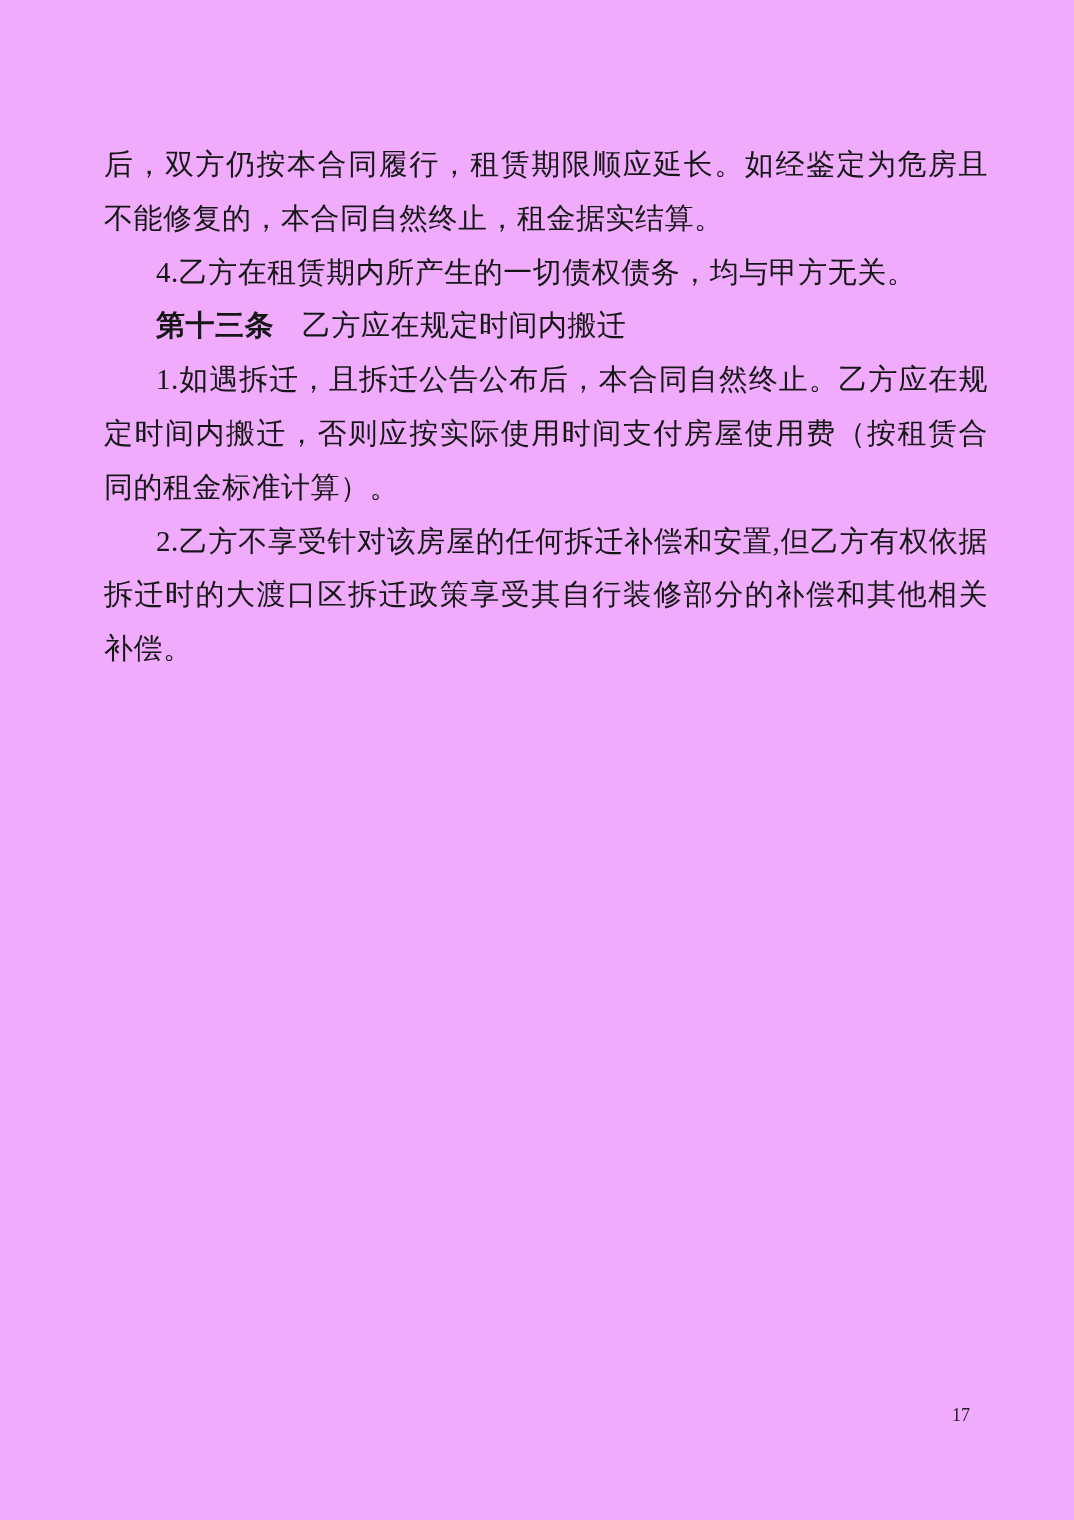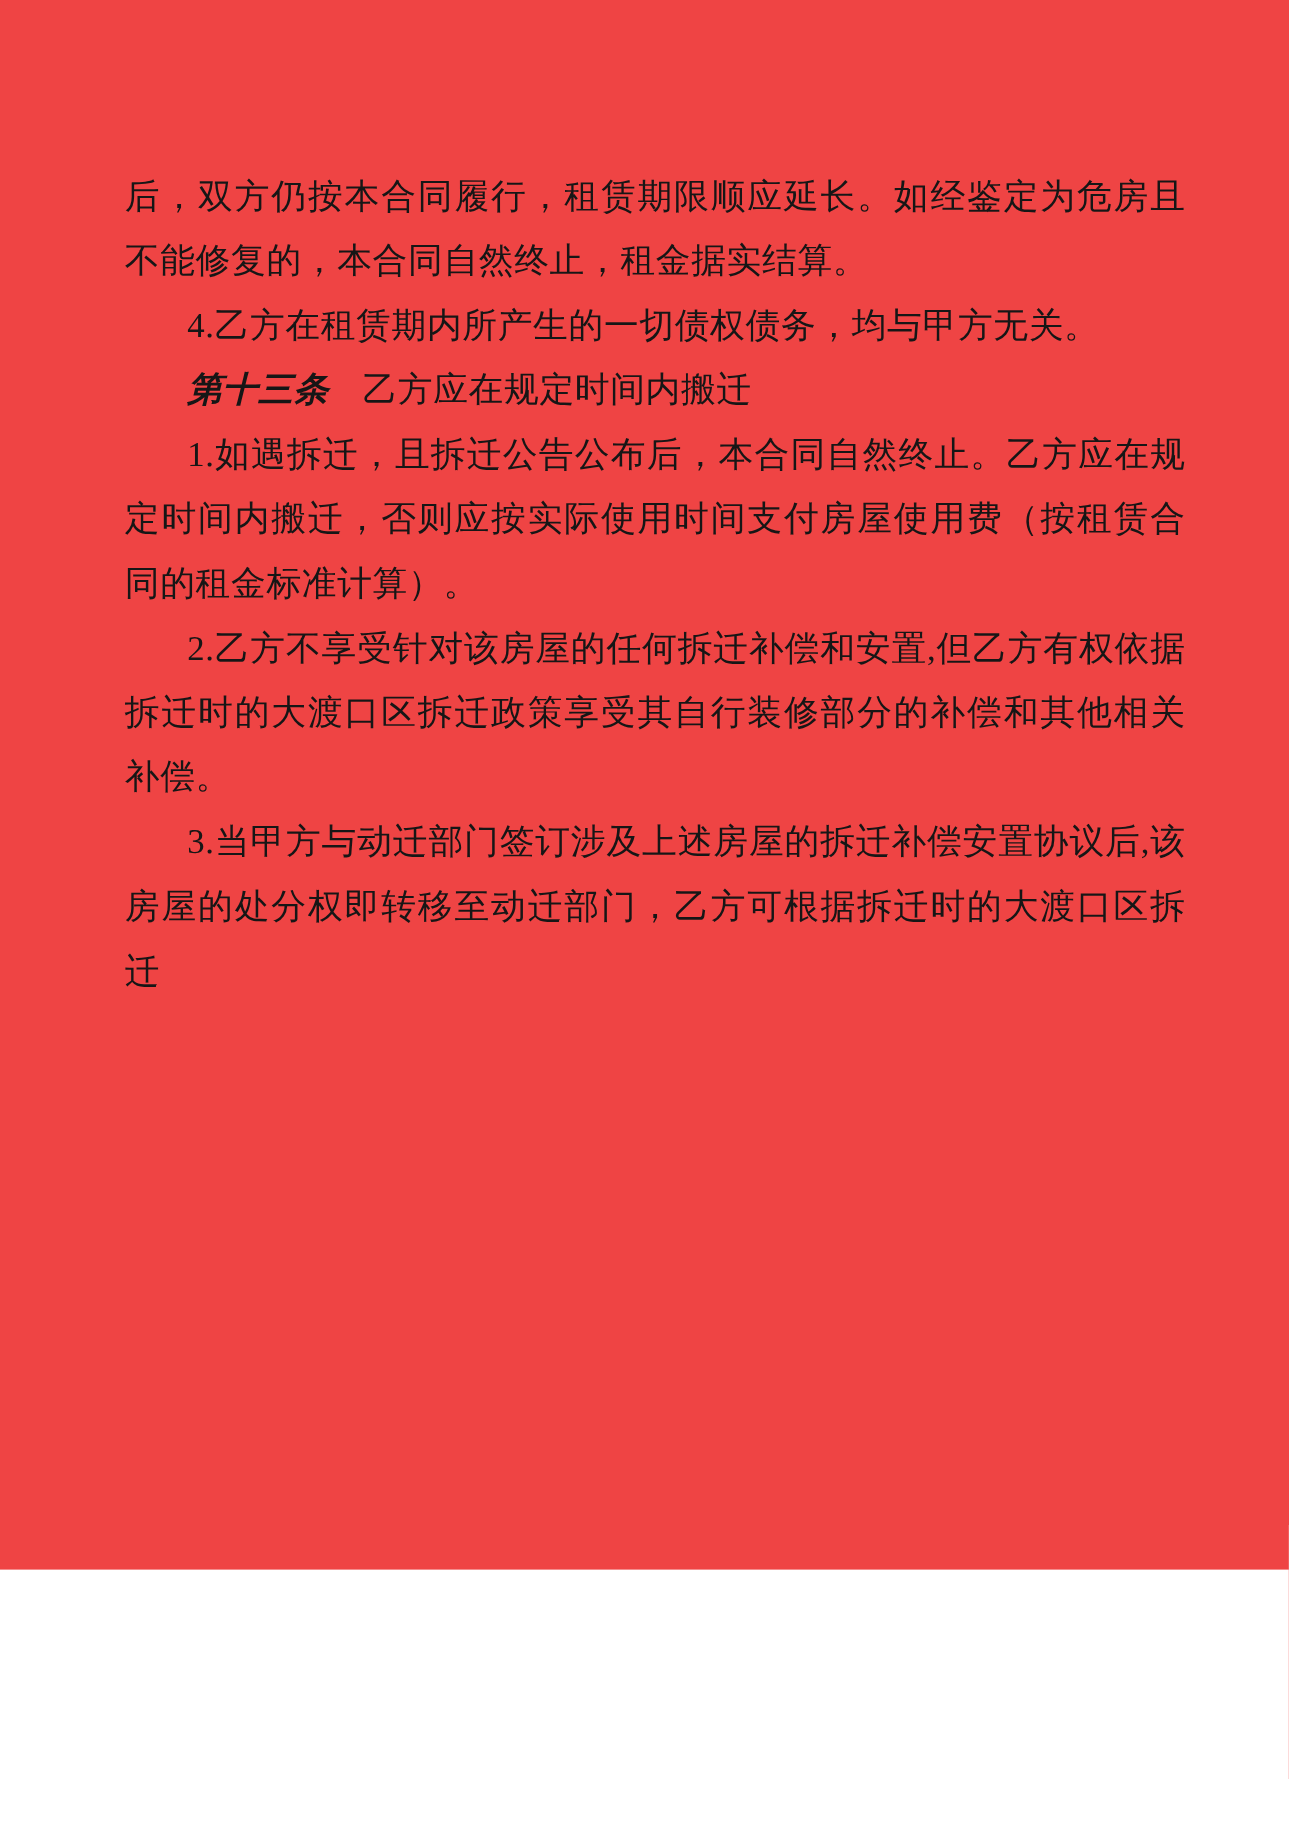--- a/index.html
+++ b/index.html
@@ -11,22 +11,22 @@
     height: 1520px;
     background: #ffffff;
     position: relative;
     font-family: "Liberation Serif", "DejaVu Serif", serif;
   }
   .sheet {
     position: absolute;
     left: 0;
     top: 0;
     width: 1074px;
-    height: 1308px;
-    background: #ef4444;
+    height: 1520px;
+    background: #f0abfc;
     overflow: hidden;
   }
   .text-block {
     position: absolute;
     left: 104px;
     top: 138px;
     width: 884px;
     font-size: 29px;
     line-height: 53.8px;
     color: #161616;
@@ -38,21 +38,20 @@
     text-align: justify;
     text-justify: inter-ideograph;
     word-break: break-all;
   }
   .indent {
     text-indent: 52px;
   }
   .h-num {
     font-weight: 700;
     margin-right: 28px;
-    font-style: italic;
   }
   .page-num {
     position: absolute;
     left: 952px;
     top: 1402px;
     font-size: 18px;
     line-height: 26px;
     color: #1d1d1d;
   }
 </style>
@@ -71,19 +70,18 @@
 
 
     <p class="indent">
       <span class="h-num">第十三条</span><span>乙方应在规定时间内搬迁</span>
     </p>
 
     <p class="indent">1.如遇拆迁，且拆迁公告公布后，本合同自然终止。乙方应在规定时间内搬迁，否则应按实际使用时间支付房屋使用费（按租赁合同的租金标准计算）。</p>
 
     <p class="indent">2.乙方不享受针对该房屋的任何拆迁补偿和安置,但乙方有权依据拆迁时的大渡口区拆迁政策享受其自行装修部分的补偿和其他相关补偿。</p>
 
-    <p class="indent">3.当甲方与动迁部门签订涉及上述房屋的拆迁补偿安置协议后,该房屋的处分权即转移至动迁部门，乙方可根据拆迁时的大渡口区拆迁</p>
 
   </div>
 
   <div class="page-num">17</div>
 
 </div>
 
 </body></html>

